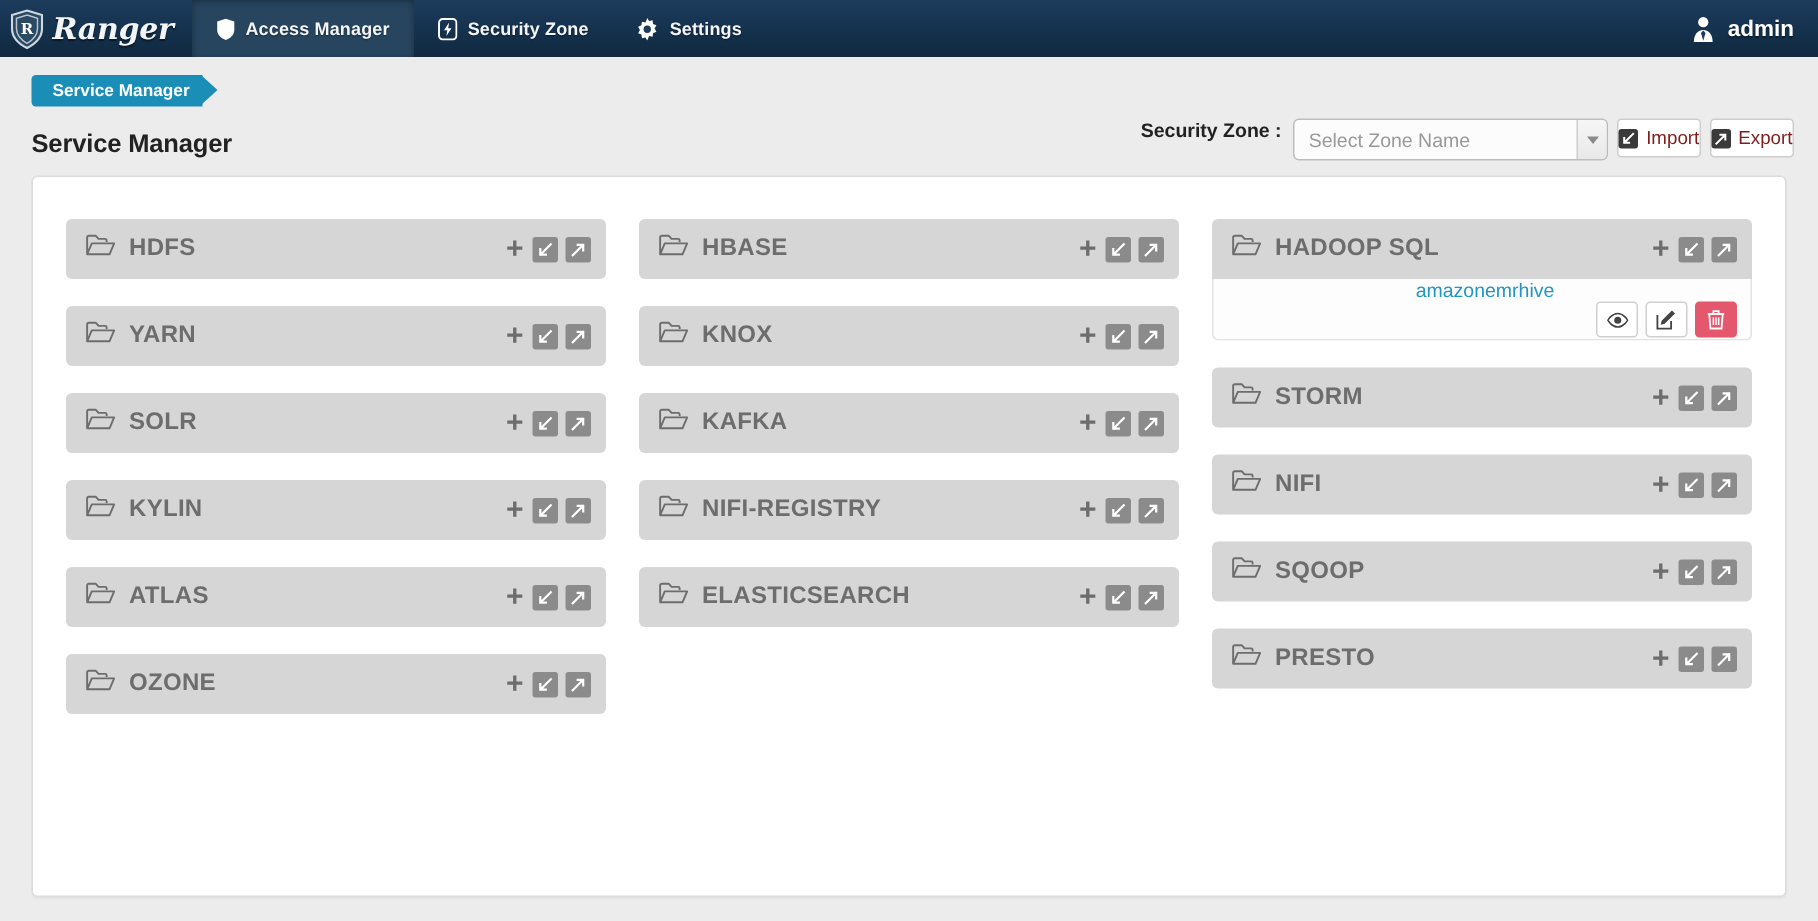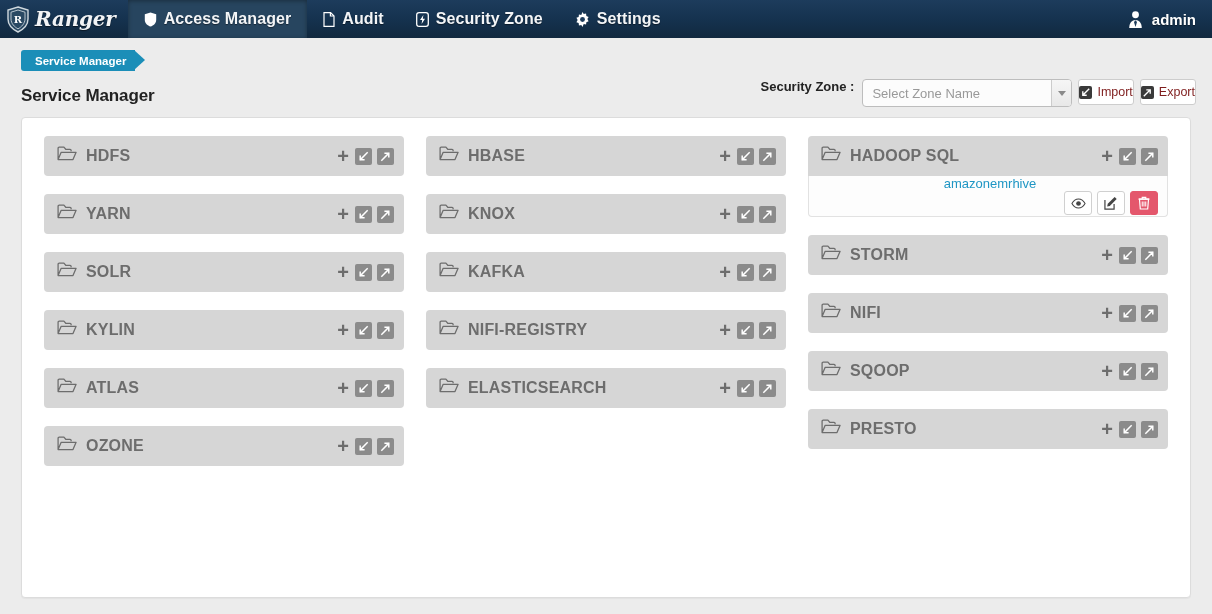--- a/index.html
+++ b/index.html
@@ -35,21 +35,21 @@
     font-size: 20px;
     letter-spacing: -0.2px;
     color: #f2f4f6;
     text-shadow: 0 1px 1px rgba(0,0,0,.5);
   }
   .nav-items { display: flex; align-items: stretch; }
   .nav-item {
     display: flex; align-items: center; gap: 7px;
     padding: 0 16px;
     color: #f3f5f7;
-    font-size: 16px;
+    font-size: 12px;
     font-weight: bold;
     letter-spacing: .1px;
     cursor: pointer;
     text-shadow: 0 1px 1px rgba(0,0,0,.45);
   }
   .nav-item.active {
     background: #27455f;
     box-shadow: inset 0 1px 4px rgba(0,0,0,.35);
   }
   .nav-ico { display: inline-flex; align-items: center; }
@@ -148,21 +148,21 @@
     flex: 0 0 auto;
   }
 
   
   .panel {
     margin: 9px 21px 0 21px;
     background: #fff;
     border: 1px solid #dcdcdc;
     border-radius: 4px;
     height: 481px;
-    padding: 18px 22px;
+    padding: 28px 22px;
     box-shadow: 0 1px 1px rgba(0,0,0,.04);
   }
   .grid {
     display: grid;
     grid-template-columns: repeat(3, 1fr);
     column-gap: 22px;
   }
   .col { display: flex; flex-direction: column; }
 
   .card { margin-bottom: 18px; }
@@ -246,29 +246,20 @@
   </div>
 
   <div class="nav-items">
     <div class="nav-item active">
       <span class="nav-ico">
         <svg width="13" height="15" viewBox="0 0 13 15">
             <path d="M6.5 0.5 L12.2 2.3 V8 C12.2 11.4 9.4 13.6 6.5 14.6 C3.6 13.6 0.8 11.4 0.8 8 V2.3 Z" fill="#fff"></path>
           </svg>
       </span>
       <span>Access Manager</span>
-    </div>
-    <div class="nav-item">
-      <span class="nav-ico">
-        <svg width="12" height="15" viewBox="0 0 12 15">
-            <path d="M1 0.6 H7.6 L11 4 V14.4 H1 Z" fill="none" stroke="#fff" stroke-width="1.2"></path>
-            <path d="M7.4 0.8 V4 H10.8" fill="none" stroke="#fff" stroke-width="1.2"></path>
-          </svg>
-      </span>
-      <span>Audit</span>
     </div>
     <div class="nav-item">
       <span class="nav-ico">
         <svg width="13" height="15" viewBox="0 0 13 15">
             <rect x="0.7" y="0.7" width="11.6" height="13.6" rx="2.4" fill="none" stroke="#fff" stroke-width="1.3"></rect>
             <path d="M7.4 3 L4 8.1 H6.2 L5.6 12 L9 6.8 H6.8 Z" fill="#fff"></path>
           </svg>
       </span>
       <span>Security Zone</span>
     </div>

